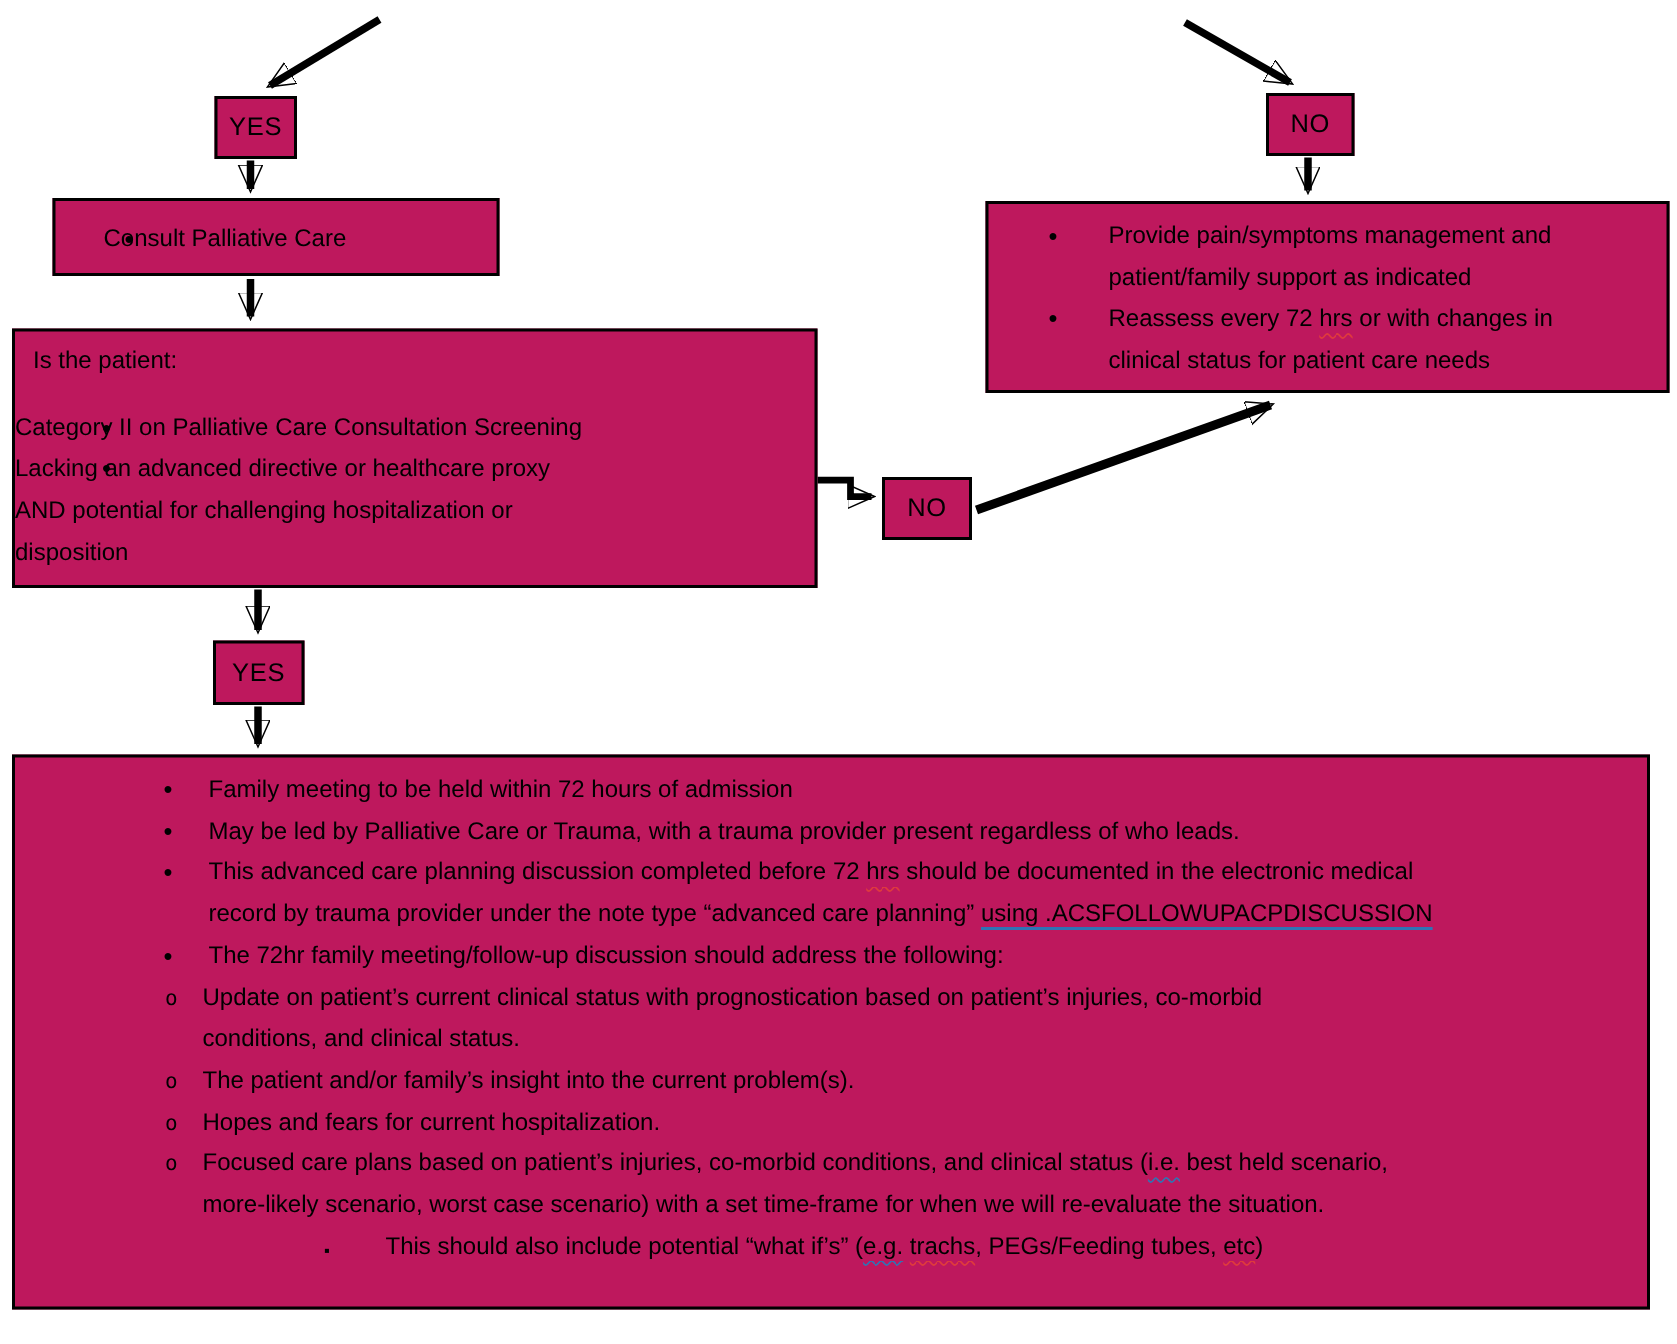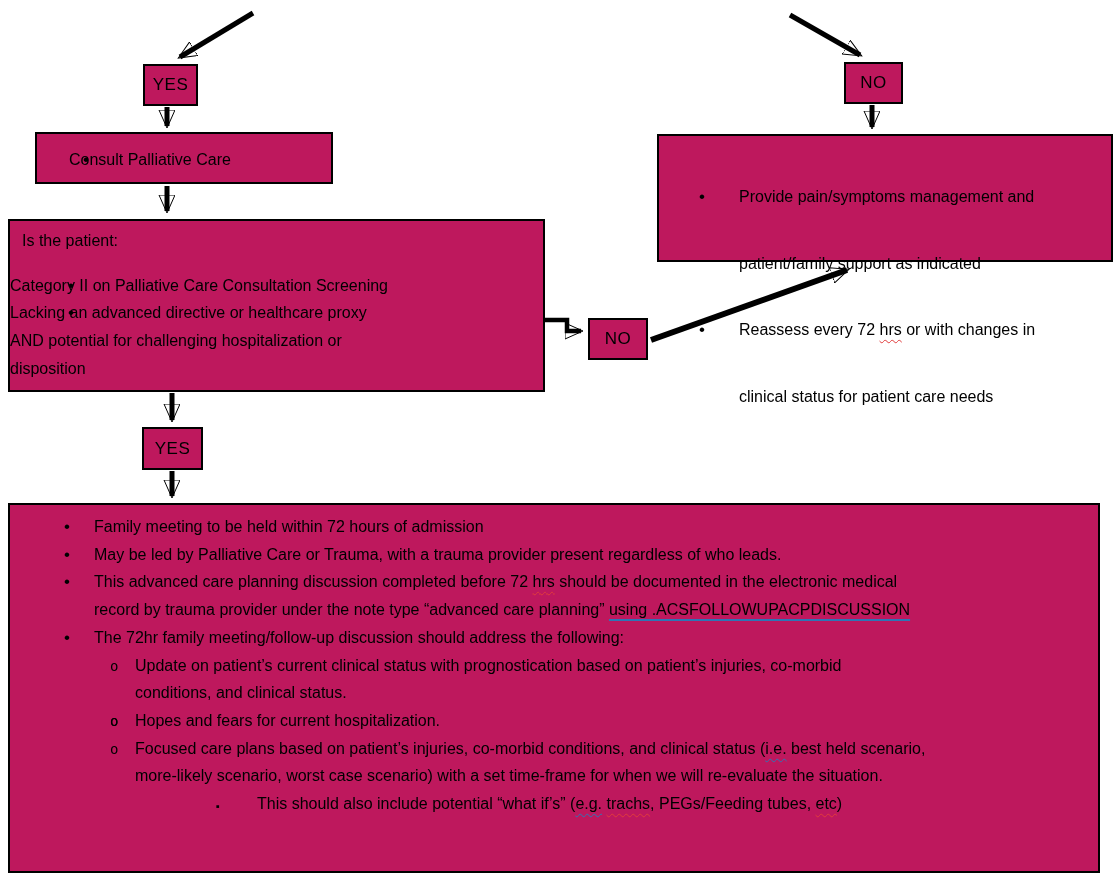--- a/index.html
+++ b/index.html
@@ -34,26 +34,26 @@
 
   
   #patient-box{padding-top:6px;}
   #patient-box .title{font-size:16px;line-height:27.7px;padding-left:12px;}
   #patient-box .list{margin-top:17px;}
   #patient-box .lv1{}
   #patient-box .mk{left:58px;}
 
   
   #outcome-box{padding-top:8px;}
-  #outcome-box .lv1{padding-left:80px;margin-top:39px;}
+  #outcome-box .lv1{padding-left:80px;}
   #outcome-box .mk{left:40px;}
 
   
   #family-box{padding-top:8px;}
-  #family-box .lv1{padding-left:84px;}
+  #family-box .lv1{padding-left:84px;margin-left:45px;}
   #family-box .lv1 .mk{left:54px;}
   #family-box .lv2{padding-left:125px;}
   #family-box .lv2 .mk{left:100px;}
   #family-box .lv3{padding-left:247px;}
   #family-box .lv3 .mk{left:206px;top:1px;}
 </style>
 </head>
 <body>
 
 <div id="canvas">
@@ -118,21 +118,21 @@
 
   <div class="box" id="family-box" style="left:8px;top:503px;width:1092px;height:370px;">
     <div class="list">
         <div class="ln lv1"><span class="mk m-disc"></span><span>Family meeting to be held within 72 hours of admission</span></div>
         <div class="ln lv1"><span class="mk m-disc"></span><span>May be led by Palliative Care or Trauma, with a trauma provider present regardless of who leads.</span></div>
         <div class="ln lv1"><span class="mk m-disc"></span><span>This advanced care planning discussion completed before 72 </span><span class="red-squiggle">hrs</span><span> should be documented in the electronic medical</span></div>
         <div class="ln lv1 cont"><span>record by trauma provider under the note type “advanced care planning” </span><span class="blue-underline">using .ACSFOLLOWUPACPDISCUSSION</span></div>
         <div class="ln lv1"><span class="mk m-disc"></span><span>The 72hr family meeting/follow-up discussion should address the following:</span></div>
         <div class="ln lv2"><span class="mk m-circle"></span><span>Update on patient’s current clinical status with prognostication based on patient’s injuries, co-morbid</span></div>
         <div class="ln lv2 cont"><span>conditions, and clinical status.</span></div>
-        <div class="ln lv2"><span class="mk m-circle"></span></div>
+        <div class="ln lv2"><span class="mk m-circle"></span><span>The patient and/or family’s insight into the current problem(s).</span></div>
         <div class="ln lv2"><span class="mk m-circle"></span><span>Hopes and fears for current hospitalization.</span></div>
         <div class="ln lv2"><span class="mk m-circle"></span><span>Focused care plans based on patient’s injuries, co-morbid conditions, and clinical status (</span><span class="blue-squiggle">i.e.</span><span> best held scenario,</span></div>
         <div class="ln lv2 cont"><span>more-likely scenario, worst case scenario) with a set time-frame for when we will re-evaluate the situation.</span></div>
         <div class="ln lv3"><span class="mk m-square"></span><span>This should also include potential “what if’s” (</span><span class="blue-squiggle">e.g.</span><span> </span><span class="red-squiggle">trachs</span><span>, PEGs/Feeding tubes, </span><span class="red-squiggle">etc</span><span>)</span></div>
       </div>
   </div>
 
 </div>
 
 </body></html>

